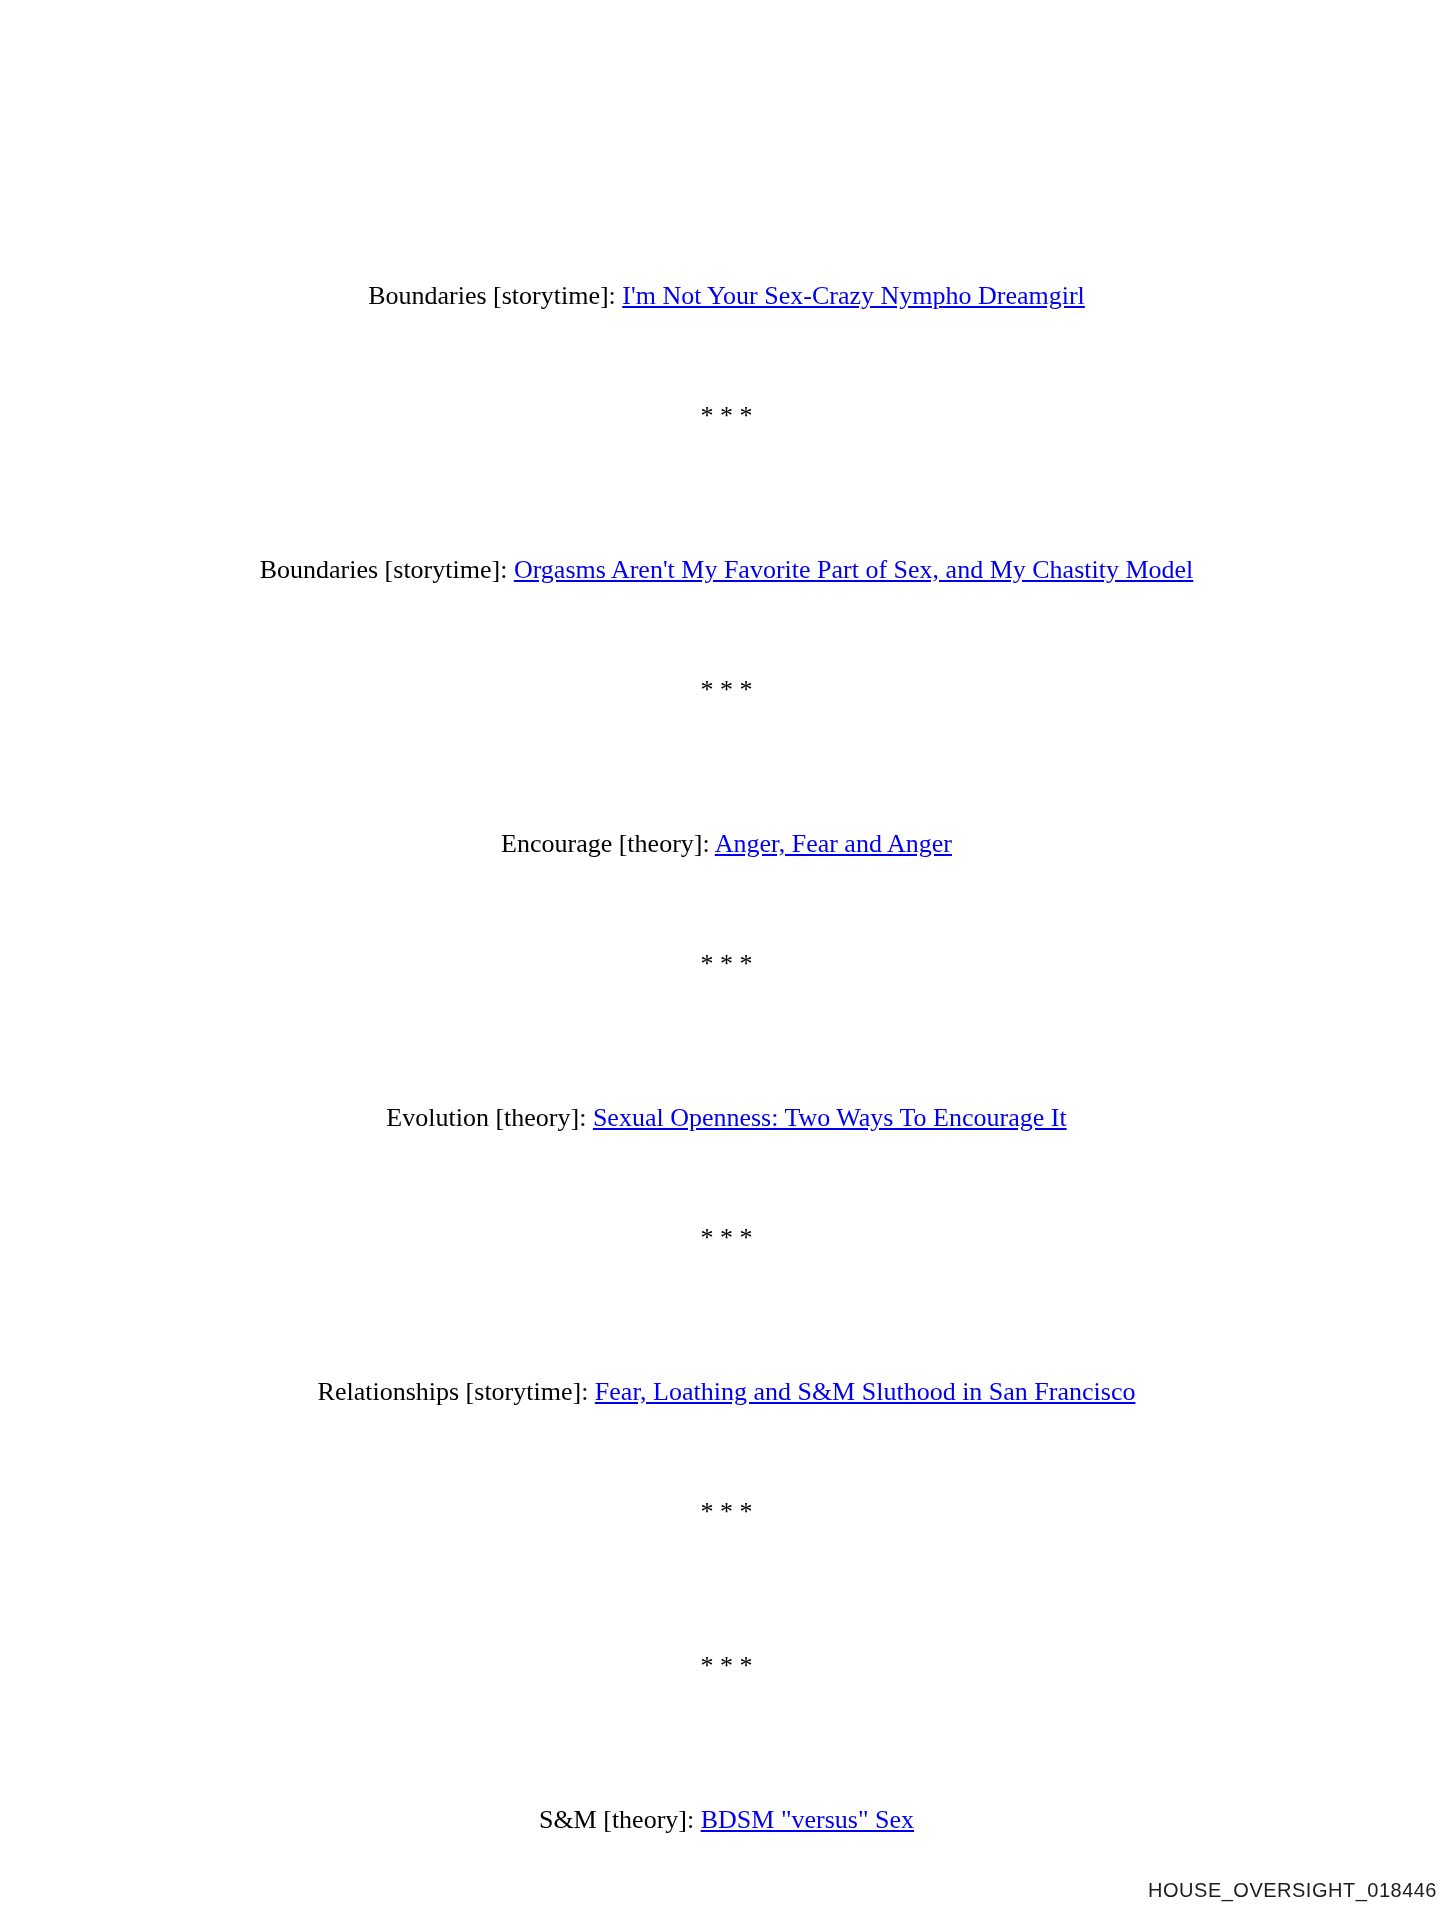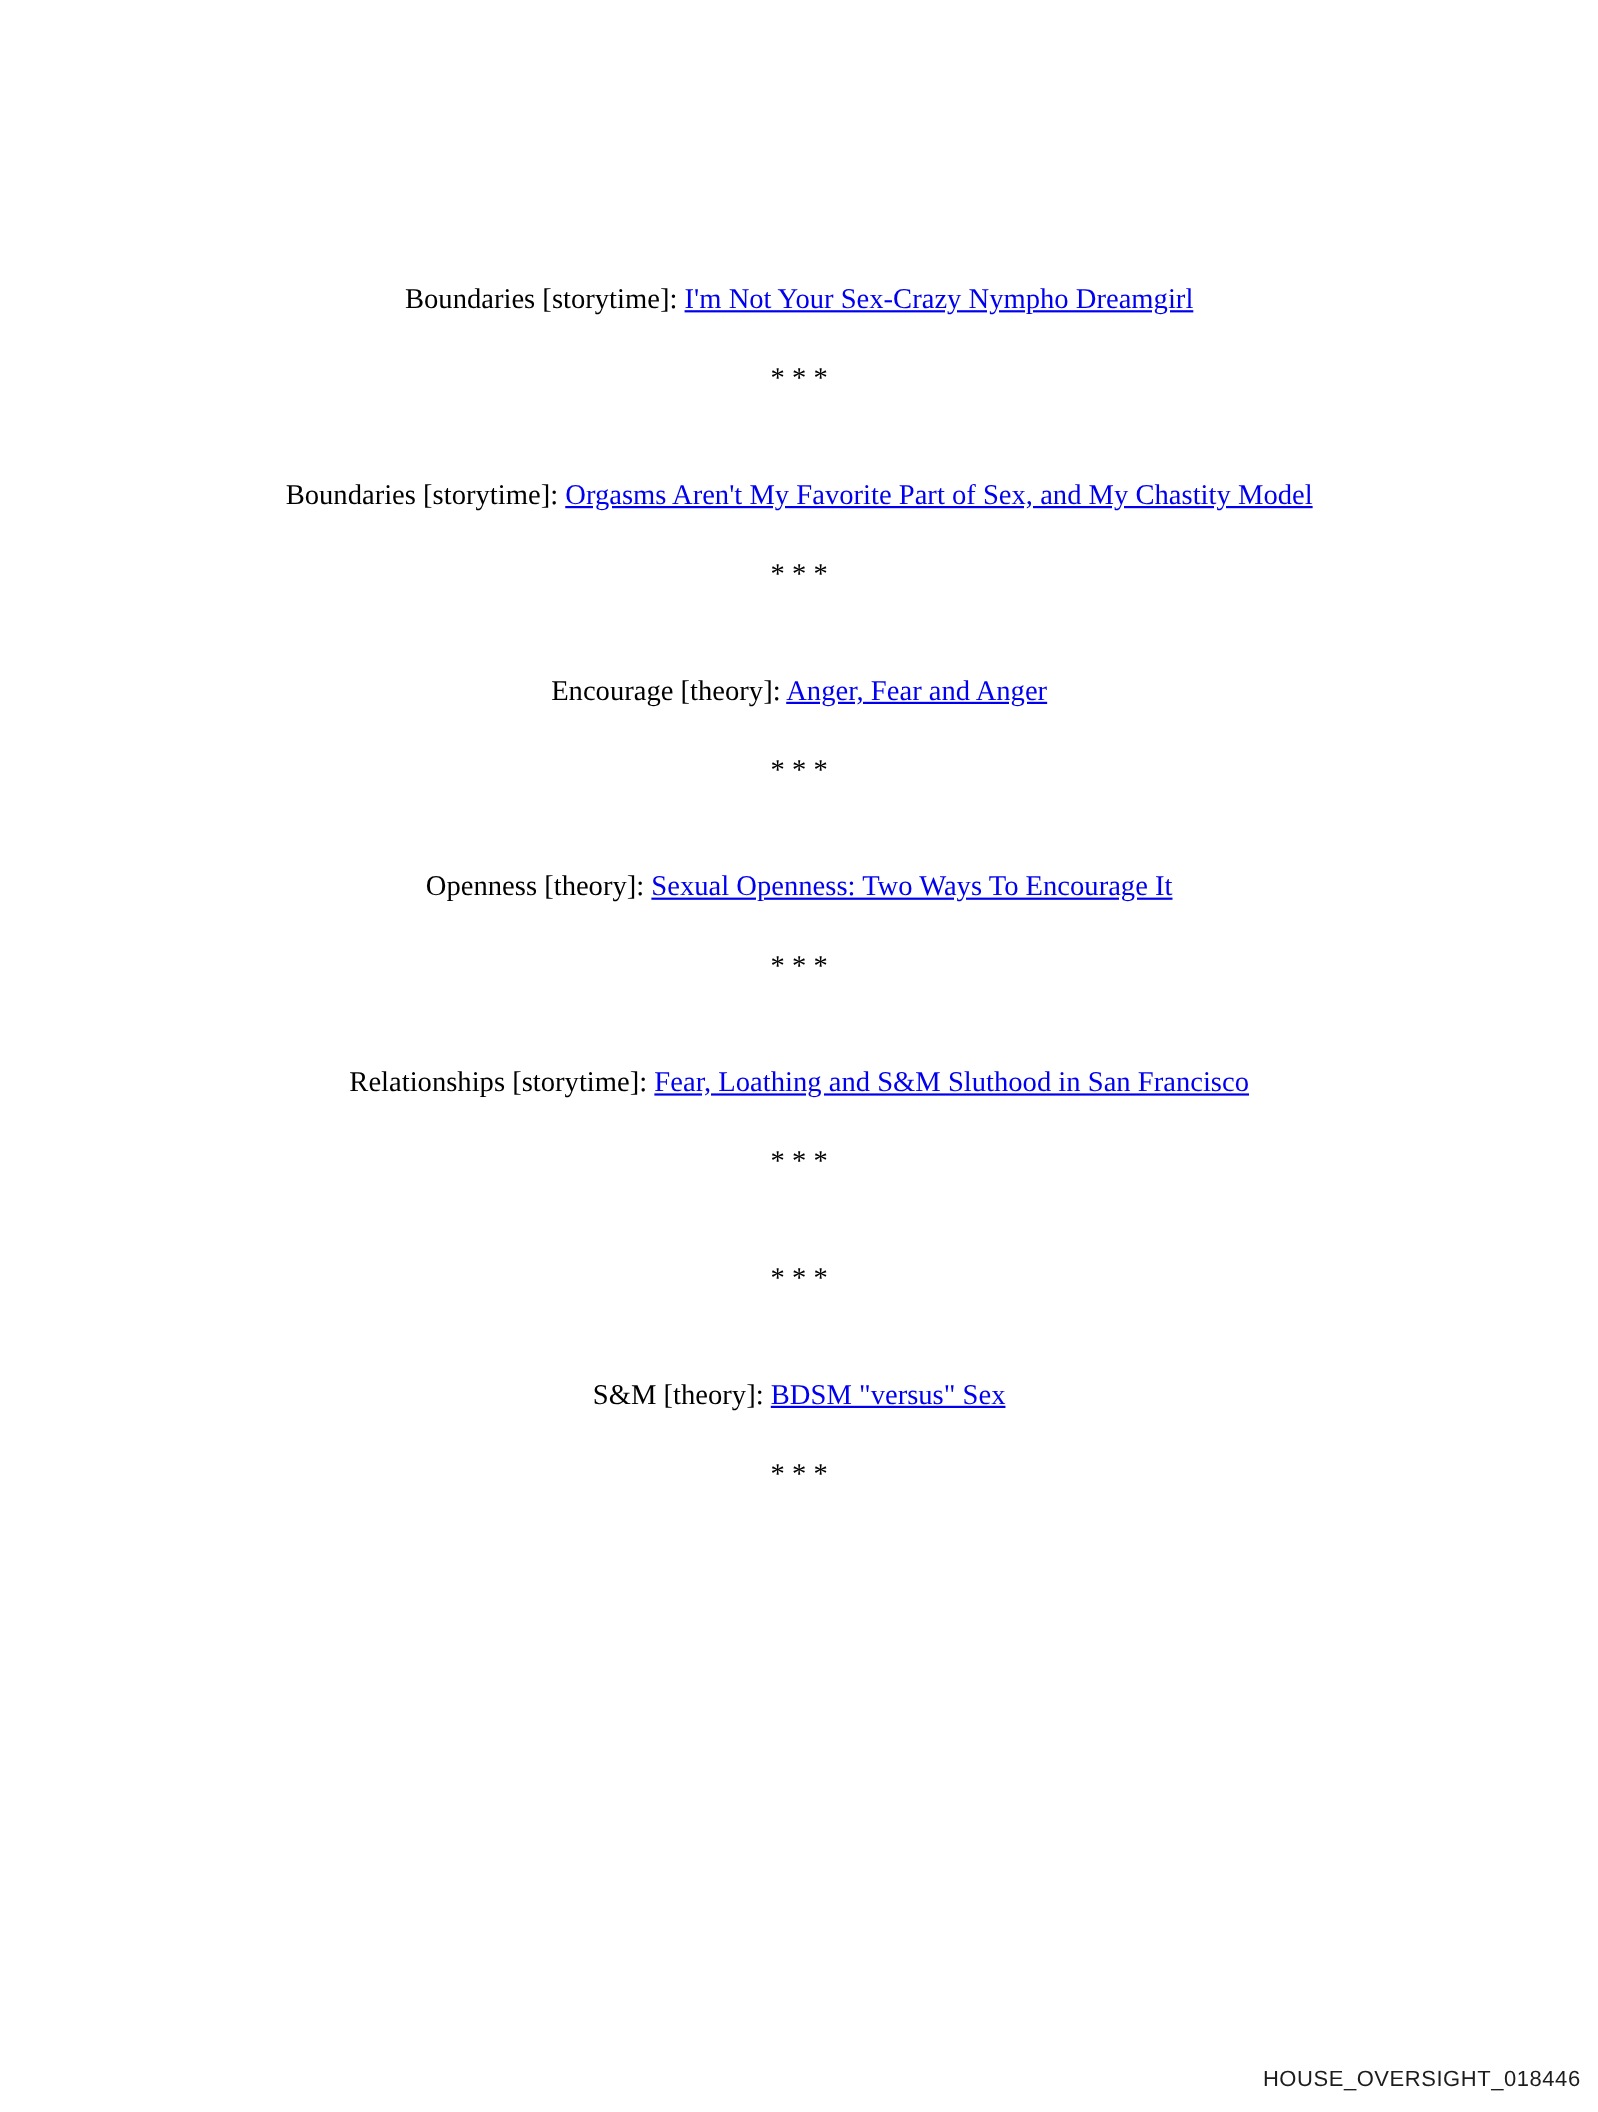--- a/index.html
+++ b/index.html
@@ -18,21 +18,21 @@
   .content {
     width: 1060px;
     margin: 0 auto;
     padding-top: 151px;
     text-align: center;
     font-size: 26px;
     line-height: 34px;
     white-space: pre-line;
   }
   .content p {
-    margin: 2px 0;
+    margin: 26px 0;
     text-align: center;
   }
   a.toc-link {
     color: var(--link-color, #0000EE);
     text-decoration: underline;
     cursor: pointer;
   }
   .bates {
     position: absolute;
     top: 1874px;
@@ -54,21 +54,21 @@
     <div>
   <p class="entry"><span>Boundaries [storytime]: </span><a href="#" class="toc-link"><span>I'm Not Your Sex-Crazy Nympho Dreamgirl</span></a></p>
   <p class="sep">* * *</p>
 
   <p class="entry"><span>Boundaries [storytime]: </span><a href="#" class="toc-link"><span>Orgasms Aren't My Favorite Part of Sex, and My Chastity Model</span></a></p>
   <p class="sep">* * *</p>
 
   <p class="entry"><span>Encourage [theory]: </span><a href="#" class="toc-link"><span>Anger, Fear and Anger</span></a></p>
   <p class="sep">* * *</p>
 
-  <p class="entry"><span>Openness [theory]: </span><a href="#" class="toc-link"><span>Sexual Openness: Two Ways To Encourage It</span></a></p>
+  <p class="entry"><span>Evolution [theory]: </span><a href="#" class="toc-link"><span>Sexual Openness: Two Ways To Encourage It</span></a></p>
   <p class="sep">* * *</p>
 
   <p class="entry"><span>Relationships [storytime]: </span><a href="#" class="toc-link"><span>Fear, Loathing and S&amp;M Sluthood in San Francisco</span></a></p>
   <p class="sep">* * *</p>
 
   <p class="sep">* * *</p>
 
   <p class="entry"><span>S&amp;M [theory]: </span><a href="#" class="toc-link"><span>BDSM "versus" Sex</span></a></p>
   <p class="sep">* * *</p>
 

